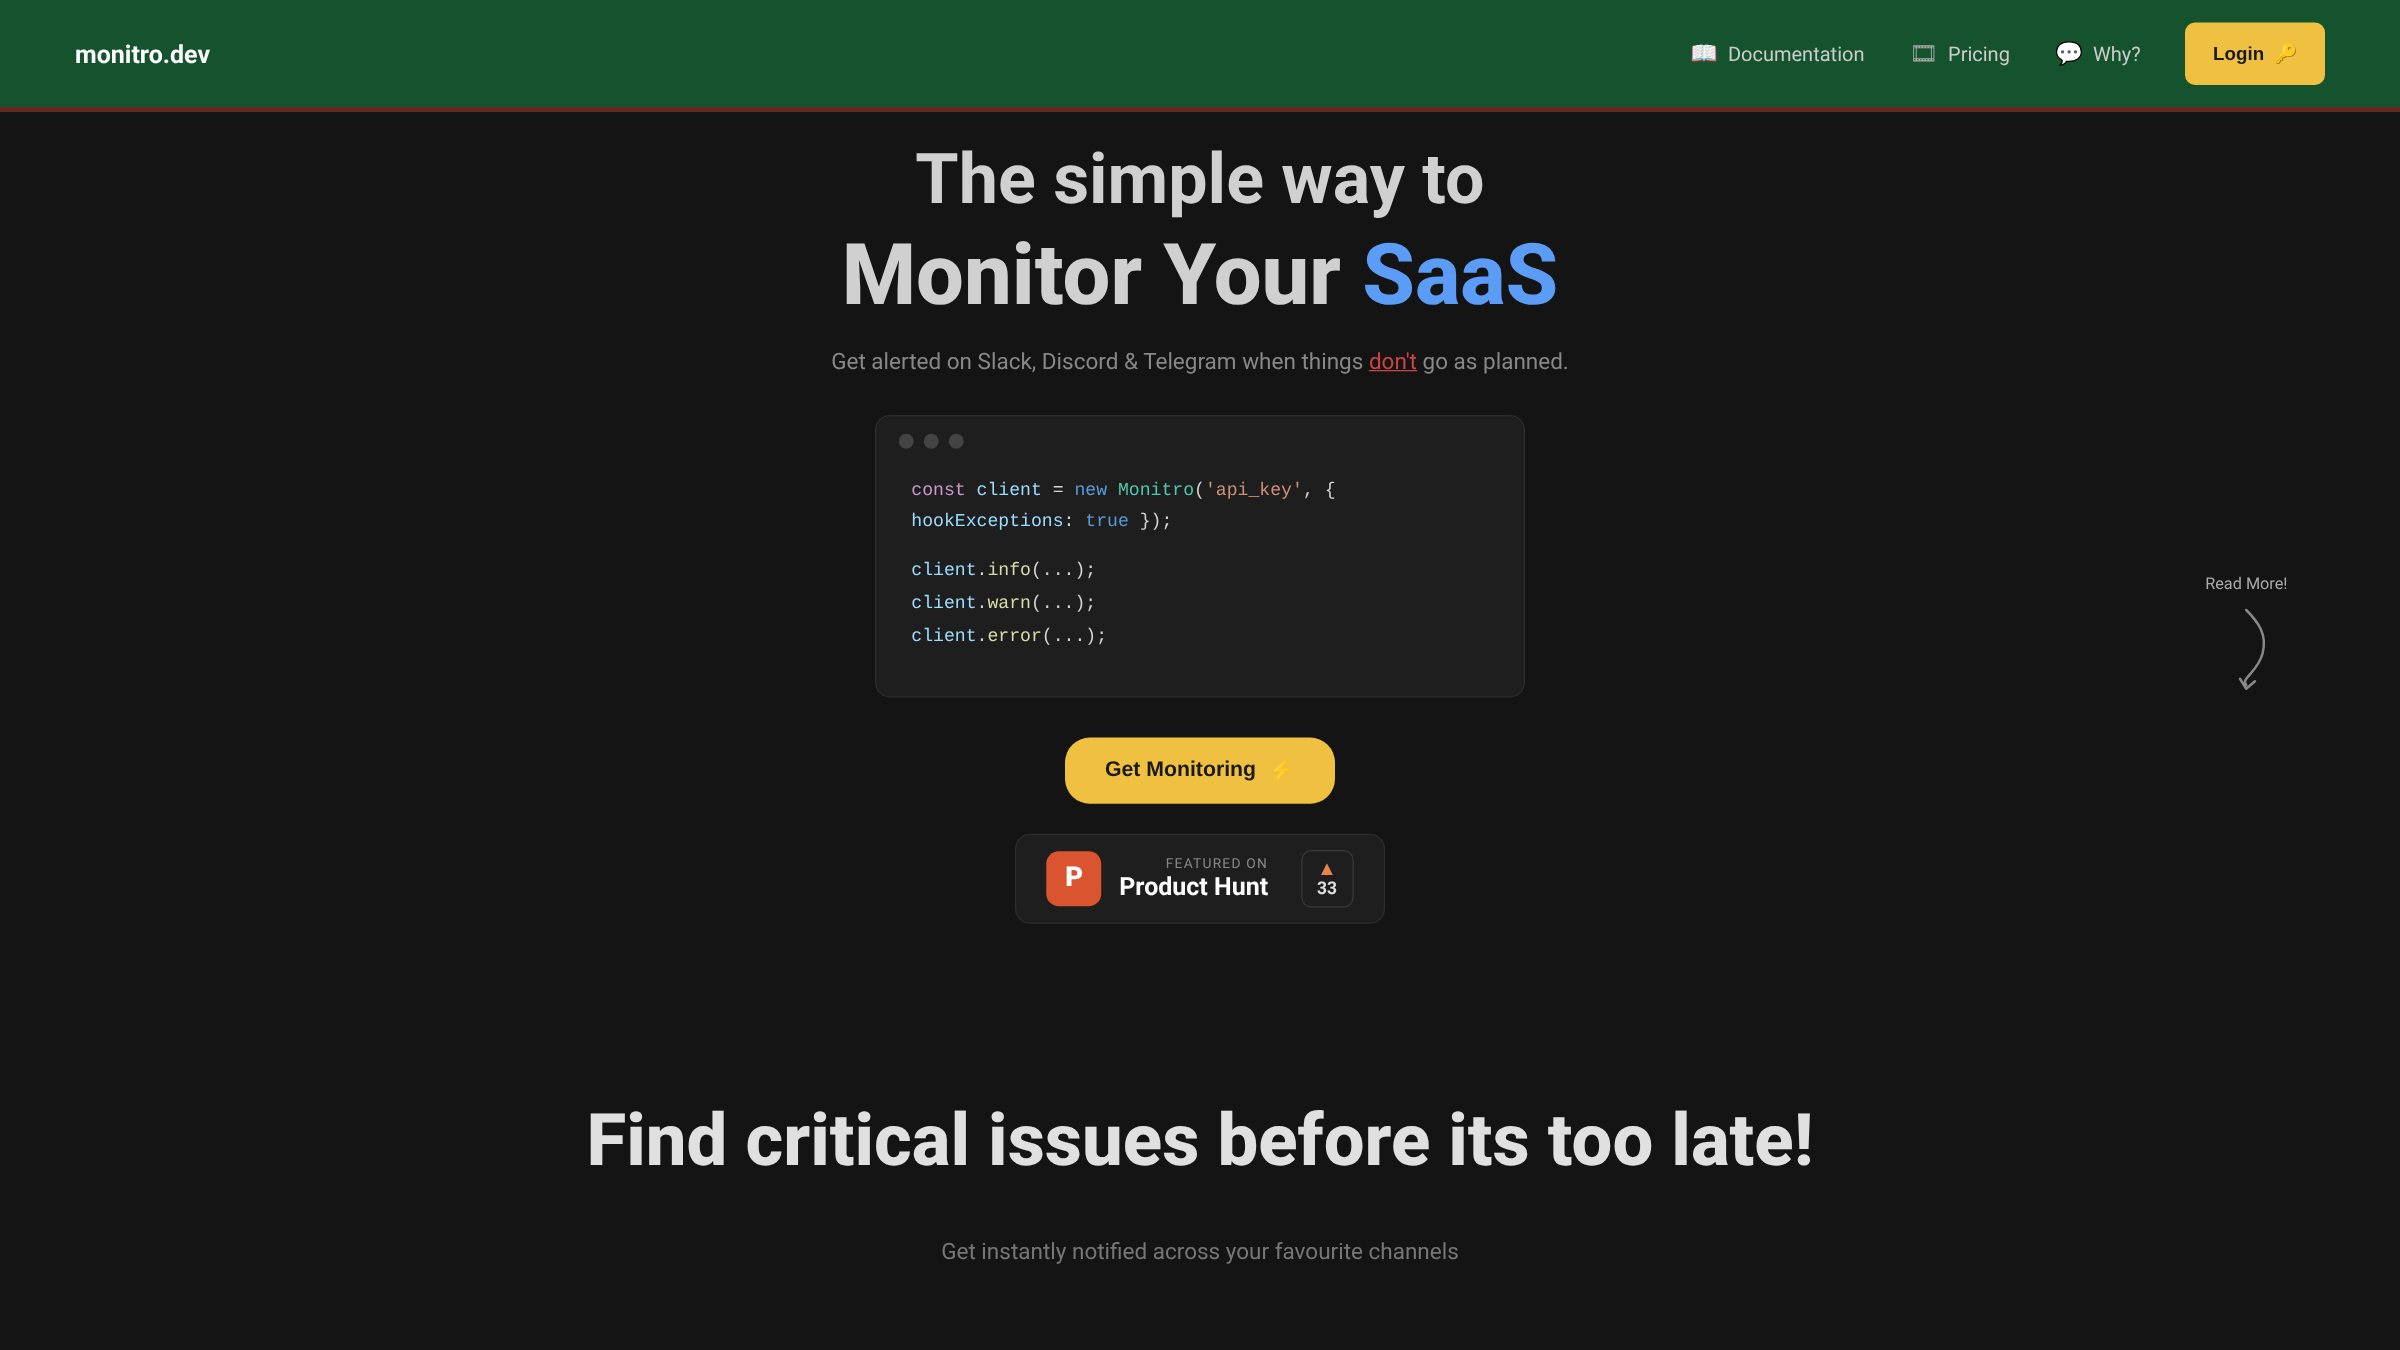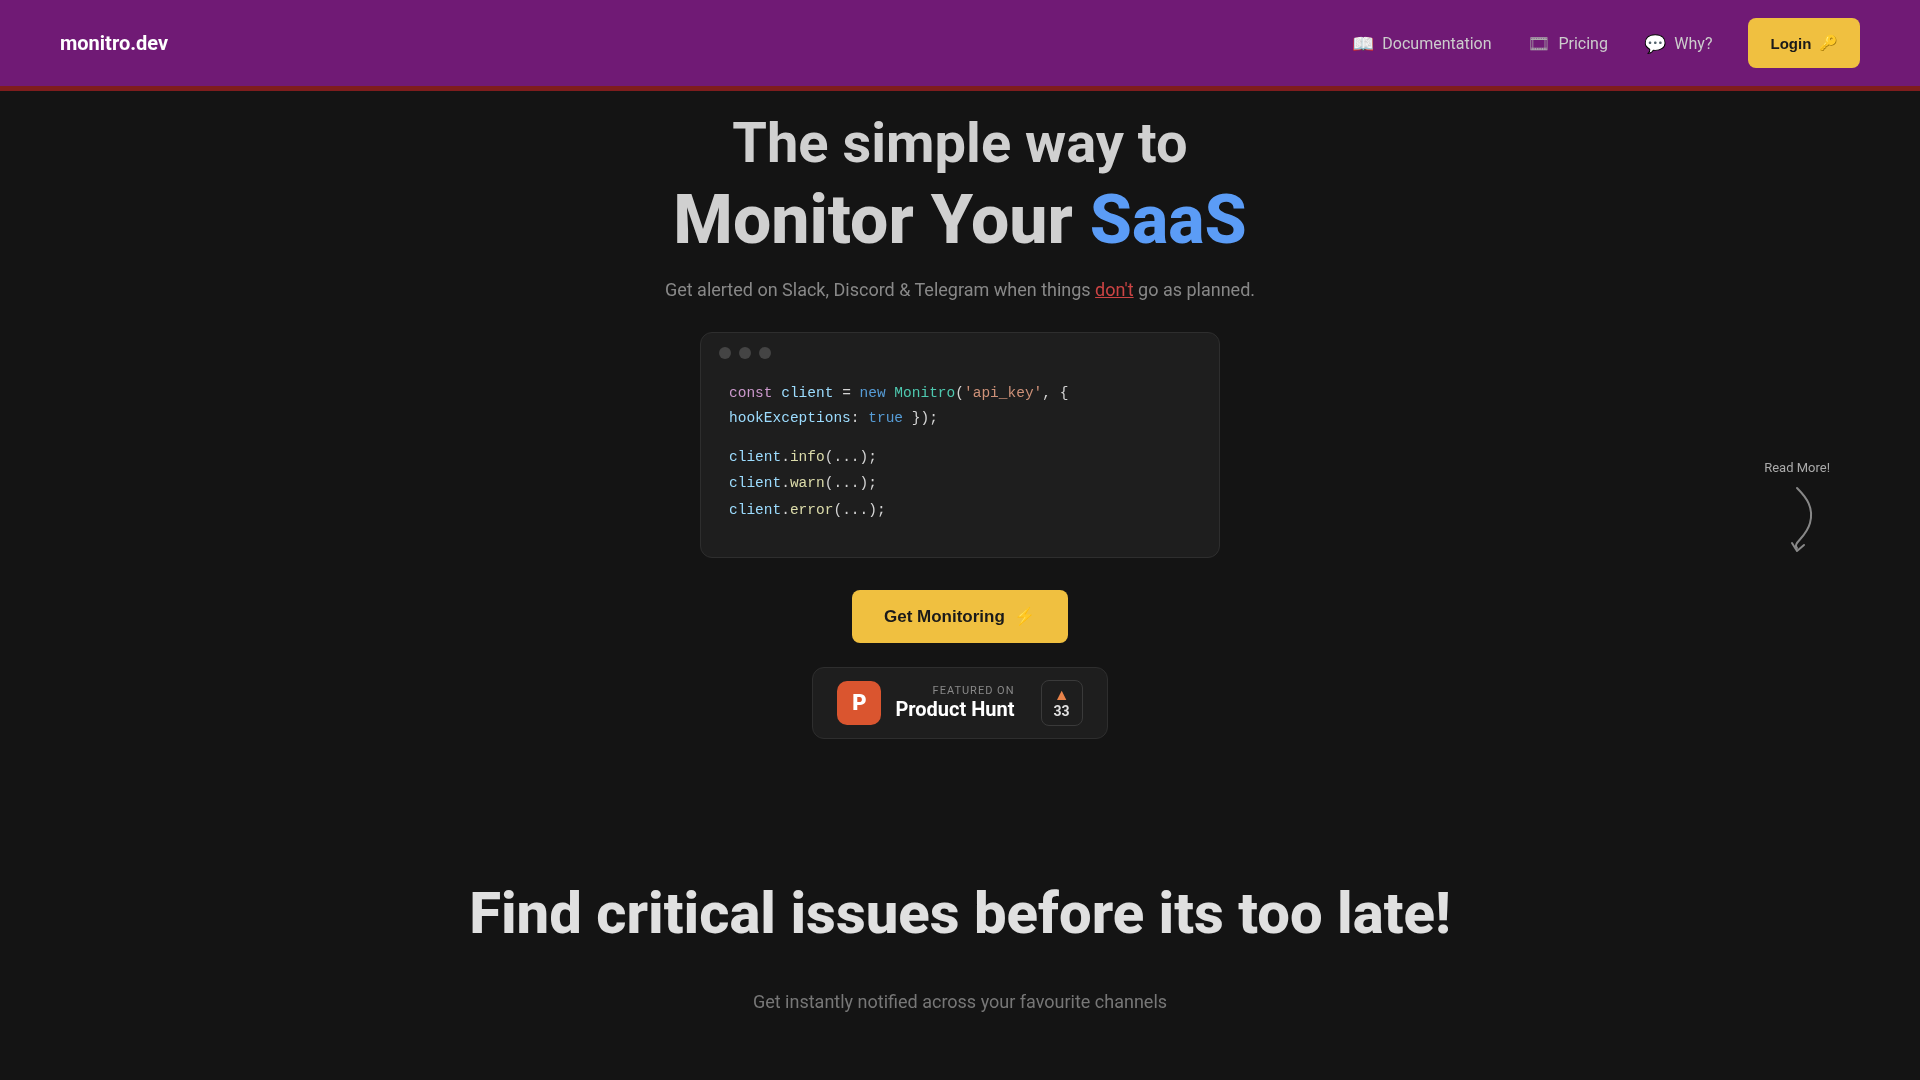--- a/index.html
+++ b/index.html
@@ -16,27 +16,27 @@
       min-height: 1080px;
       overflow-x: hidden;
     }
 
     
     nav {
       display: flex;
       align-items: center;
       justify-content: space-between;
       padding: 18px 60px;
-      background-color: #701a75;
+      background-color: #14532d;
       position: fixed;
       top: 0;
       left: 0;
       right: 0;
       z-index: 100;
-      border-bottom: 5px solid #7f1d1d;
+      border-bottom: 3px solid #7f1d1d;
     }
 
     .nav-logo {
       font-size: 20px;
       font-weight: 700;
       color: #ffffff;
       text-decoration: none;
     }
 
     .nav-links {
@@ -172,26 +172,26 @@
       display: flex;
       gap: 16px;
       margin-bottom: 24px;
     }
 
     .btn-primary {
       background-color: #f0c040;
       color: #1a1a1a;
       border: none;
       padding: 16px 32px;
-      border-radius: 8px;
+      border-radius: 20px;
       font-size: 17px;
       font-weight: 700;
       cursor: pointer;
       display: flex;
-      align-items: flex-end;
+      align-items: center;
       gap: 10px;
     }
 
     .btn-secondary {
       background-color: #252525;
       color: #e0e0e0;
       border: 1px solid #3a3a3a;
       padding: 16px 32px;
       border-radius: 10px;
       font-size: 17px;

